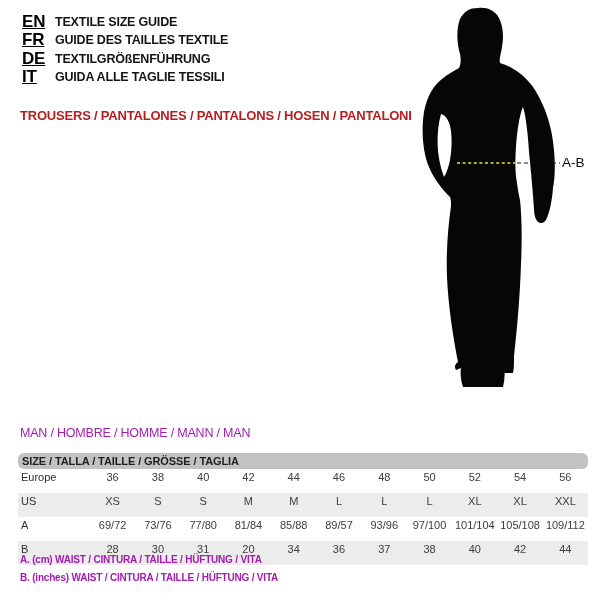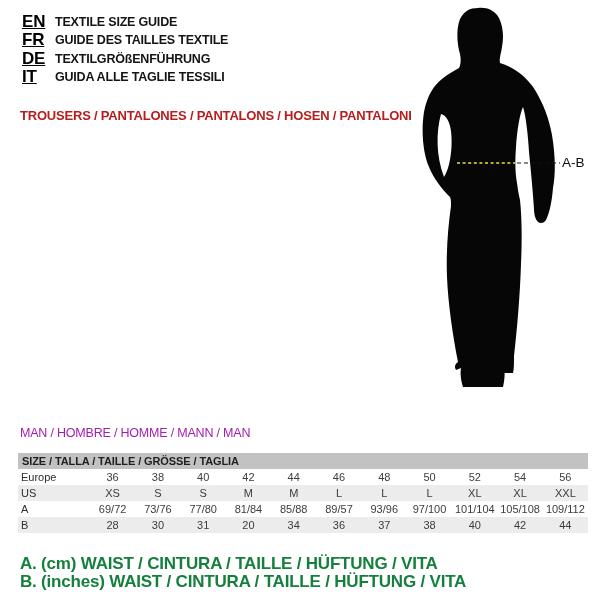--- a/index.html
+++ b/index.html
@@ -26,33 +26,33 @@
   }
   
   .section-heading{
     position:absolute;left:20px;top:426px;font-size:12.5px;font-weight:400;
     letter-spacing:-0.2px;color:#a21caf;white-space:nowrap;
   }
   
   .size-table{position:absolute;left:18px;top:453px;width:570px;}
   .table-header{
     height:16px;line-height:16px;background:#c2c2c2;color:#1f1f1f;
-    font-size:11px;font-weight:700;letter-spacing:-0.1px;padding-left:4px;box-sizing:border-box;
+    font-size:11px;font-weight:700;letter-spacing:-0.1px;padding-left:4px;box-sizing:border-box;border-radius:6px;
   }
   .table-row{
     display:grid;grid-template-columns:72px repeat(11,1fr);
-    height:16px;line-height:16px;font-size:11px;color:#3c3c3c;
+    height:24px;line-height:16px;font-size:11px;color:#3c3c3c;
   }
   .table-row.stripe{background:#ececec;}
   .row-label{text-align:left;padding-left:3px;color:#2e2e2e;}
   .cell{text-align:center;white-space:nowrap;}
   
   .note{
-    position:absolute;left:20px;font-size:17px;font-weight:700;
-    letter-spacing:-0.2px;color:#15803d;white-space:nowrap;
+    position:absolute;left:20px;font-size:10px;font-weight:700;
+    letter-spacing:-0.2px;color:#a21caf;white-space:nowrap;
   }
   .note-a{top:554px;}
   .note-b{top:572px;}
 </style>
 </head>
 <body>
 
 <div id="canvas">
 
   <div class="lang-list">

